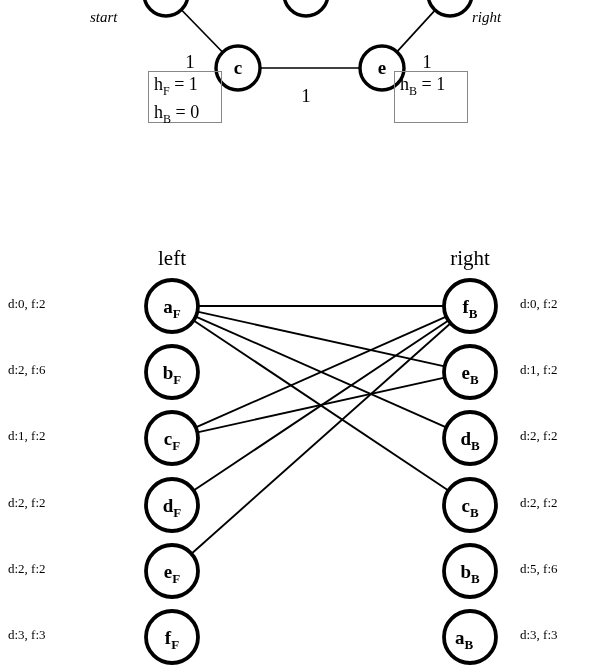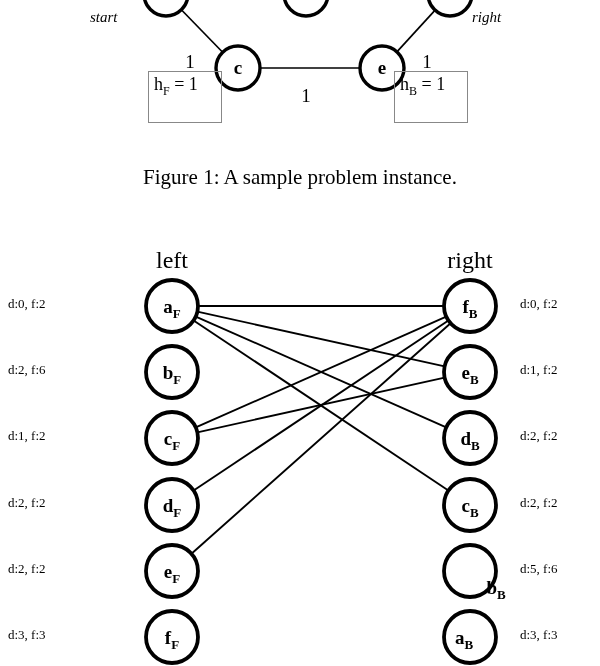--- a/index.html
+++ b/index.html
@@ -67,21 +67,21 @@
     font-size: 12px;
     vertical-align: sub;
   }
   .caption {
     position: absolute;
     width: 600px;
     text-align: center;
     font-size: 21px;
   }
   .col-head {
-    font-size: 24px;
+    font-size: 21px;
   }
   .side-anno {
     font-size: 13px;
   }
   .center-x { transform: translateX(-50%); }
 </style>
 </head>
 <body>
 
 <div id="root">
@@ -103,27 +103,27 @@
       <div class="t node-label center-x" style="left: 450px; top: -16px;">f</div>
       <div class="t node-label center-x" style="left: 238px; top: 58px;">c</div>
       <div class="t node-label center-x" style="left: 382px; top: 58px;">e</div>
       <div class="t edge-weight center-x" style="left: 190px; top: 52px;">1</div>
       <div class="t edge-weight center-x" style="left: 306px; top: 86px;">1</div>
       <div class="t edge-weight center-x" style="left: 427px; top: 52px;">1</div>
       <div class="t italic-label" style="left: 90px; top: 10px;">start</div>
       <div class="t italic-label" style="left: 472px; top: 10px;">right</div>
       <div class="h-box" style="left: 148px; top: 71px; width: 74px; height: 52px;">
         <div class="h-line"><span>h</span><span class="sub">F</span><span> = 1</span></div>
+        <div class="h-line"><span>h</span><span class="sub">B</span><span> = 0</span></div>
       </div>
       <div class="h-box" style="left: 394px; top: 71px; width: 74px; height: 52px;">
         <div class="h-line"><span>h</span><span class="sub">B</span><span> = 1</span></div>
       </div>
     </div>
 
-  <div class="caption" id="fig1-caption" style="top:165px;">Figure 1:  A sample problem instance.</div>
 
   <svg class="layer" id="bip-svg">
       <line x1="198" y1="306" x2="444" y2="306" stroke="#000" stroke-width="1.9"></line>
       <line x1="197.3848658185038" y1="311.6221514900042" x2="444.61513418149616" y2="366.3778485099958" stroke="#000" stroke-width="1.9"></line>
       <line x1="195.77224018781334" y1="316.5299855865482" x2="446.22775981218666" y2="427.4700144134518" stroke="#000" stroke-width="1.9"></line>
       <line x1="193.62213847878917" y1="320.43894482308406" x2="448.37786152121083" y2="490.56105517691594" stroke="#000" stroke-width="1.9"></line>
       <line x1="195.77224018781334" y1="427.4700144134518" x2="446.22775981218666" y2="316.5299855865482" stroke="#000" stroke-width="1.9"></line>
       <line x1="197.3848658185038" y1="432.3778485099958" x2="444.61513418149616" y2="377.6221514900042" stroke="#000" stroke-width="1.9"></line>
       <line x1="193.62213847878917" y1="490.56105517691594" x2="448.37786152121083" y2="320.43894482308406" stroke="#000" stroke-width="1.9"></line>
       <line x1="191.4290447258365" y1="553.7224937840716" x2="450.5709552741635" y2="323.27750621592844" stroke="#000" stroke-width="1.9"></line>
@@ -157,19 +157,19 @@
       <div class="t node-label center-x" style="left: 172px; top: 628px;"><span>f</span><span class="sub">F</span></div>
       <div class="t side-anno" style="left: 8px; top: 628px;">d:3, f:3</div>
       <div class="t node-label center-x" style="left: 470px; top: 297px;"><span>f</span><span class="sub">B</span></div>
       <div class="t side-anno" style="left: 520px; top: 297px;">d:0, f:2</div>
       <div class="t node-label center-x" style="left: 470px; top: 363px;"><span>e</span><span class="sub">B</span></div>
       <div class="t side-anno" style="left: 520px; top: 363px;">d:1, f:2</div>
       <div class="t node-label center-x" style="left: 470px; top: 429px;"><span>d</span><span class="sub">B</span></div>
       <div class="t side-anno" style="left: 520px; top: 429px;">d:2, f:2</div>
       <div class="t node-label center-x" style="left: 470px; top: 496px;"><span>c</span><span class="sub">B</span></div>
       <div class="t side-anno" style="left: 520px; top: 496px;">d:2, f:2</div>
-      <div class="t node-label center-x" style="left: 496px; top: 562px; margin-top: 16px;"><span>b</span><span class="sub">B</span></div>
+      <div class="t node-label center-x" style="left: 470px; top: 562px;"><span>b</span><span class="sub">B</span></div>
       <div class="t side-anno" style="left: 520px; top: 562px;">d:5, f:6</div>
       <div class="t node-label center-x" style="left: 464px; top: 628px;"><span>a</span><span class="sub">B</span></div>
       <div class="t side-anno" style="left: 520px; top: 628px;">d:3, f:3</div>
     </div>
 
 </div>
 
 </body></html>

